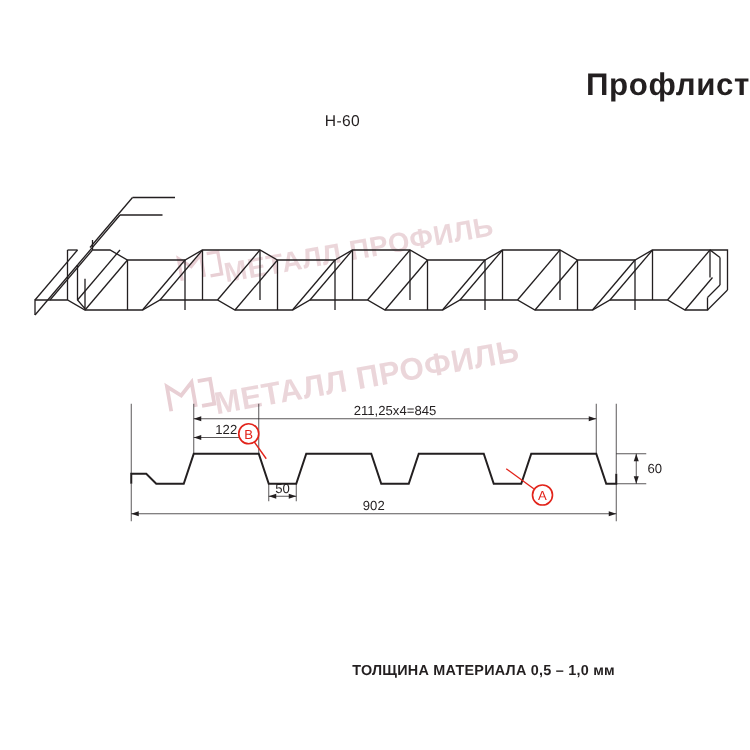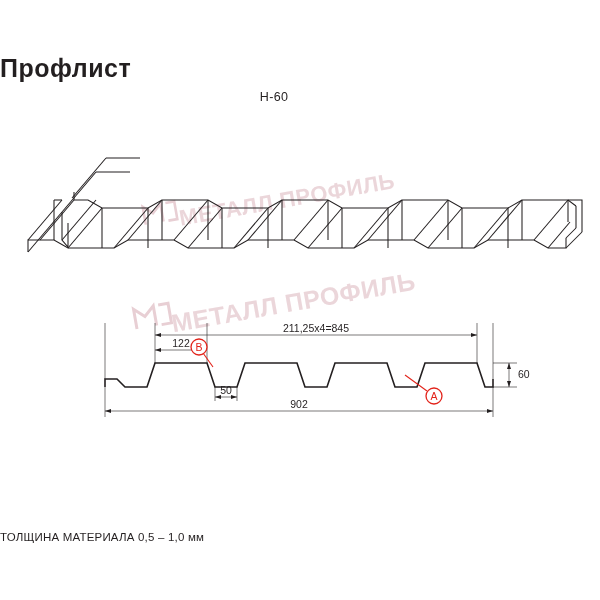--- a/index.html
+++ b/index.html
@@ -13,39 +13,39 @@
   }
   #page {
     position: relative;
     width: 600px; height: 600px;
     background: #ffffff;
   }
   
   .title {
     position: absolute;
     top: 54px; left: 0; width: 600px;
-    text-align: left;
+    text-align: right;
     font-size: 25px;
     font-weight: bold;
     letter-spacing: 0.5px;
   }
   .subtitle {
     position: absolute;
     top: 90px; left: 0; width: 548px;
     text-align: center;
     font-size: 12.5px;
     font-weight: normal;
     letter-spacing: 0.3px;
   }
   .footnote {
     position: absolute;
     top: 531px; left: 0; width: 492px;
-    text-align: left;
+    text-align: right;
     font-size: 11.5px;
-    font-weight: normal;
+    font-weight: bold;
     letter-spacing: 0.2px;
   }
   
   .iso-wrap {
     position: absolute;
     top: 120px; left: 10px;
     width: 580px; height: 170px;
   }
   .sec-wrap {
     position: absolute;

